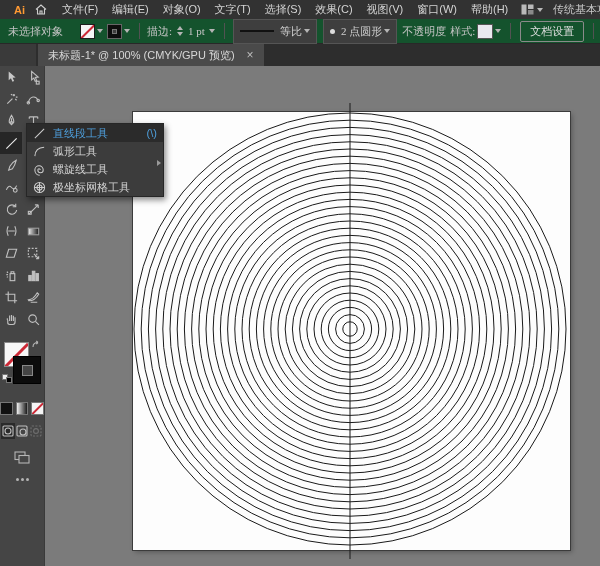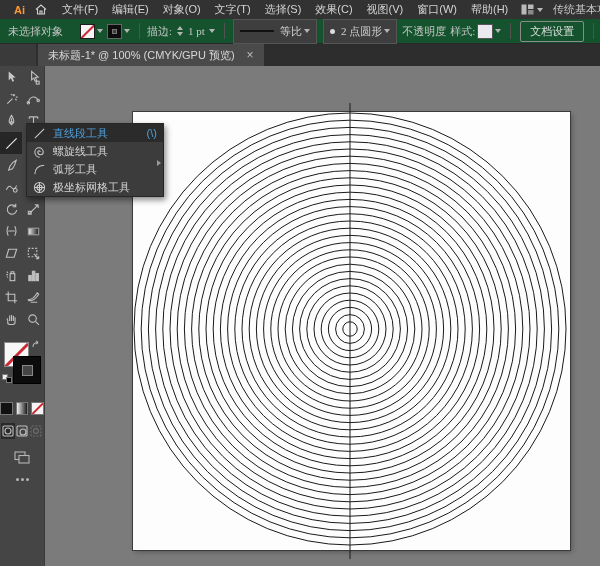--- a/index.html
+++ b/index.html
@@ -414,30 +414,30 @@
 <div class="flyout">
   <div class="flyout-row selected">
     <svg width="13" height="13" viewBox="0 0 14 14">
         <path d="M2,12 L12,2"></path>
       </svg>
     <span>直线段工具</span>
     <span class="shortcut">(\)</span>
   </div>
   <div class="flyout-row">
     <svg width="13" height="13" viewBox="0 0 14 14">
+        <path d="M2,12 Q2.5,3 12,2.5"></path>
+      </svg>
+    <span>弧形工具</span>
+  </div>
+  <div class="flyout-row">
+    <svg width="13" height="13" viewBox="0 0 14 14">
         <path d="M7.8,7.5 a1.3,1.3 0 1 0 -2.6,0 a2.9,2.9 0 0 0 5.8,0 a4.5,4.5 0 1 0 -9,0 a5.8,5.8 0 0 0 5.2,5.8"></path>
       </svg>
     <span>螺旋线工具</span>
     <i class="flyout-tear"></i>
-  </div>
-  <div class="flyout-row">
-    <svg width="13" height="13" viewBox="0 0 14 14">
-        <path d="M2,12 Q2.5,3 12,2.5"></path>
-      </svg>
-    <span>弧形工具</span>
   </div>
   <div class="flyout-row">
     <svg width="13" height="13" viewBox="0 0 14 14">
         <circle cx="7" cy="7" r="5.5"></circle>
         <circle cx="7" cy="7" r="2.8"></circle>
         <path d="M7,1.5 V12.5 M1.5,7 H12.5"></path>
       </svg>
     <span>极坐标网格工具</span>
   </div>
 </div>

